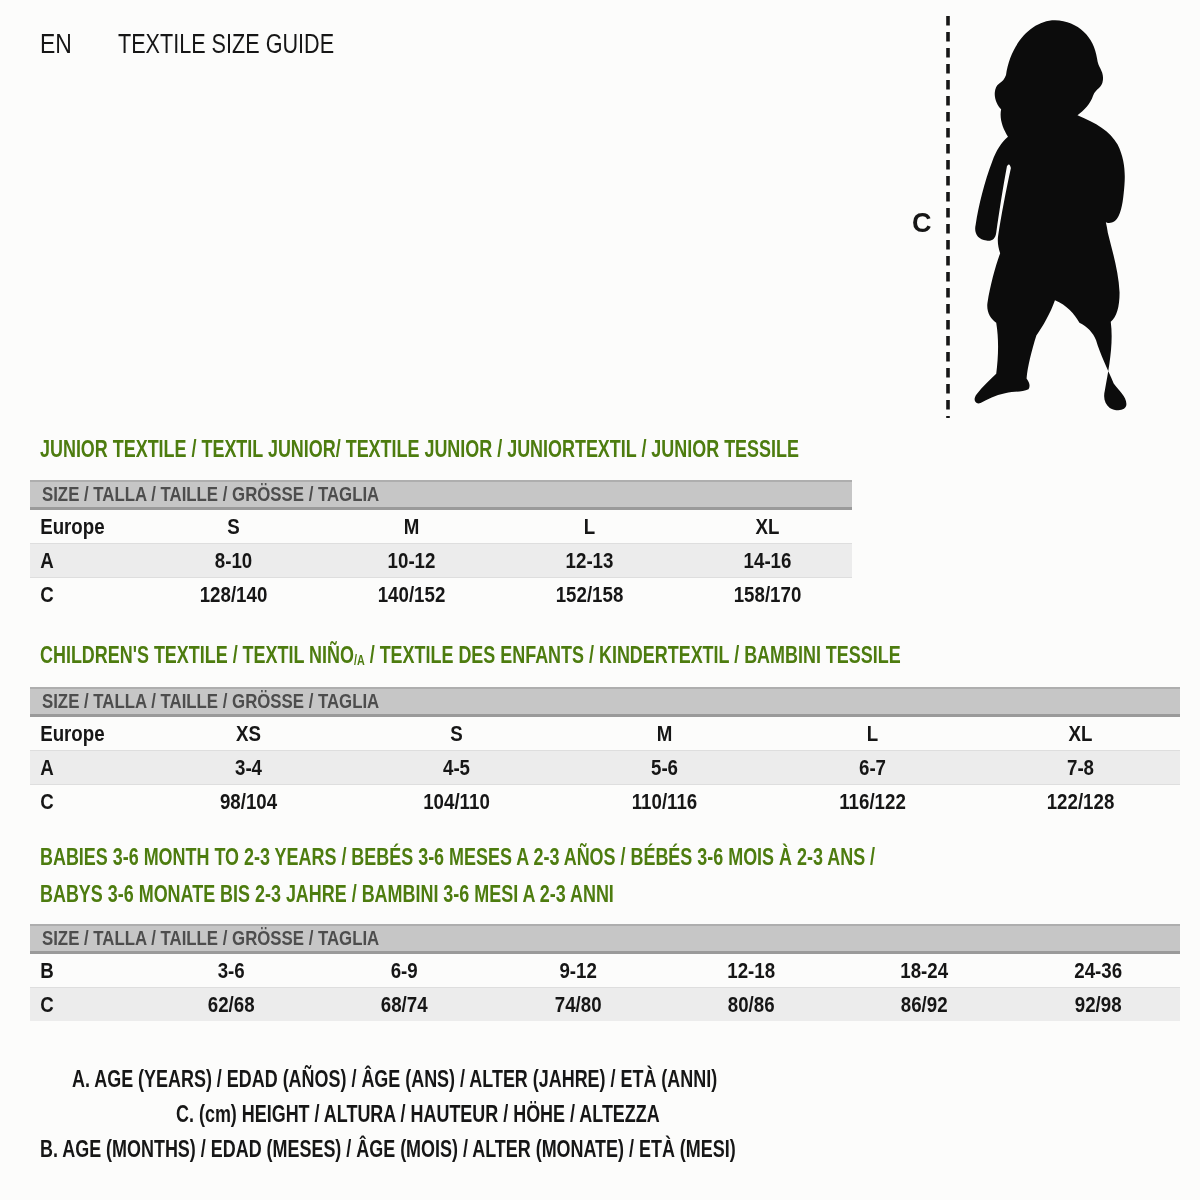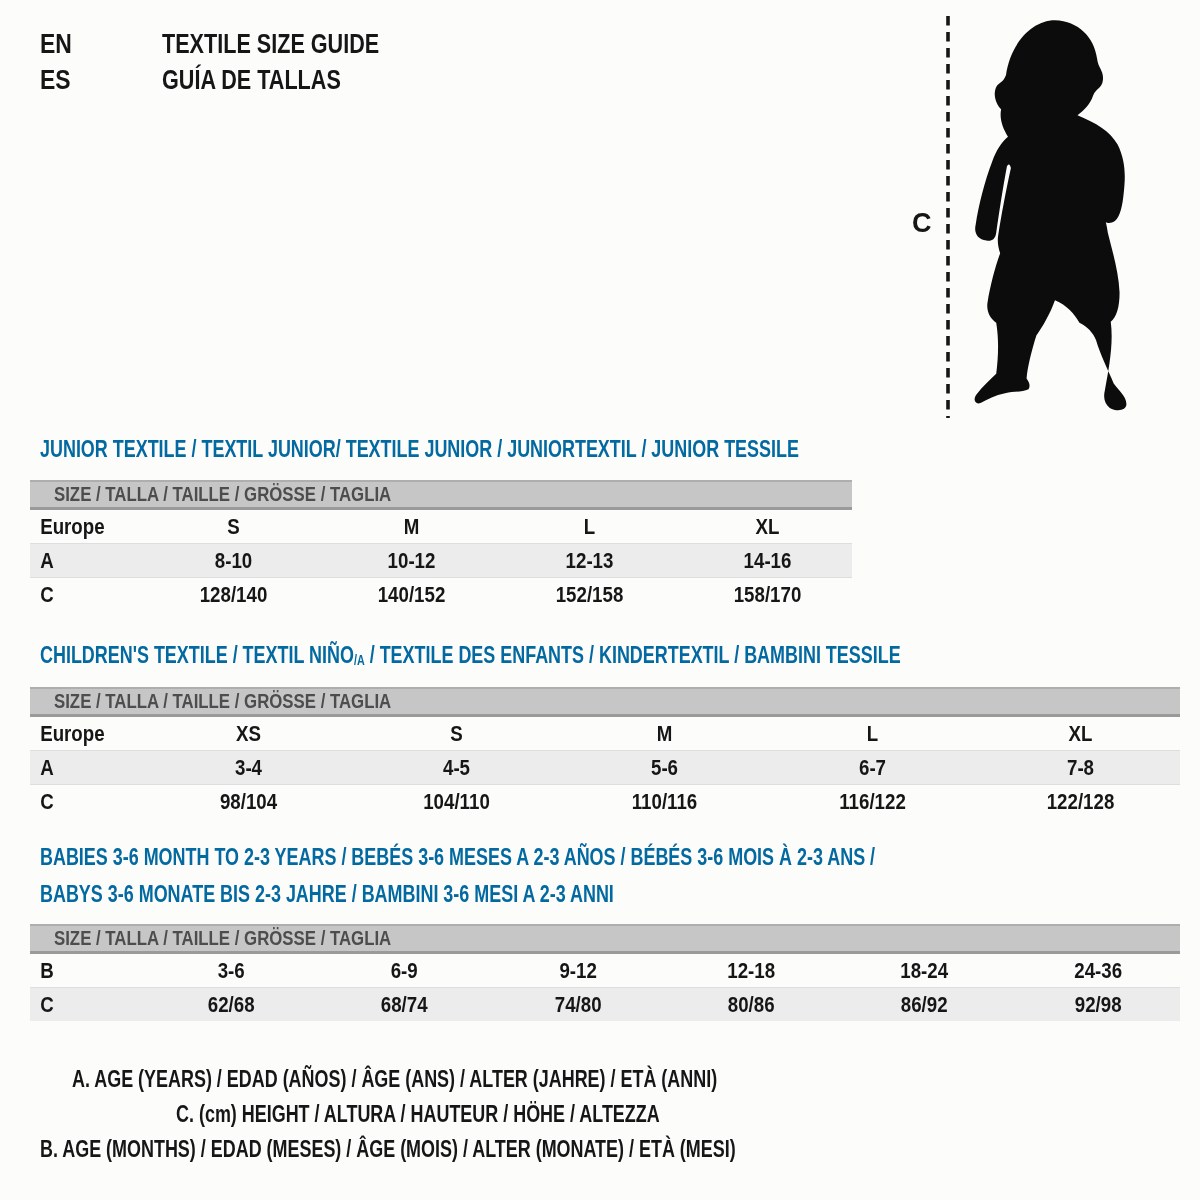--- a/index.html
+++ b/index.html
@@ -11,40 +11,40 @@
     -webkit-font-smoothing:antialiased;
   }
   .abs{position:absolute;}
   
   .cond{display:inline-block;transform:scaleX(0.78);transform-origin:0 50%;white-space:nowrap;}
   .cond80{display:inline-block;transform:scaleX(0.80);transform-origin:0 50%;white-space:nowrap;}
 
   
   .lang-block{top:26px;left:40px;}
   .lang-row{display:grid;grid-template-columns:78px auto;height:36px;align-items:center;
-    font-size:27px;font-weight:700;letter-spacing:0;gap:44px;}
+    font-size:27px;font-weight:400;letter-spacing:0;}
   .lang-code{display:inline-block;transform:scaleX(0.85);transform-origin:0 50%;}
 
   
   .measure-label{top:208px;left:912px;font-size:27px;font-weight:700;}
   .dash-line{top:16px;left:945px;}
   .baby{top:14px;left:960px;}
 
   
-  .sec-title{position:absolute;left:40px;margin:0;font-size:23px;font-weight:700;line-height:37px;color:#0369a1;}
+  .sec-title{position:absolute;left:40px;margin:0;font-size:23px;font-weight:700;line-height:37px;color:#4d7c0f;}
   .sub{font-size:0.60em;vertical-align:-0.12em;}
 
   
   .table{position:absolute;left:30px;}
   .size-bar{
     box-sizing:border-box;height:30px;line-height:24px;
     background:var(--bar_bg,#c6c6c6);
     border-top:2px solid var(--bar_border_top,#aeaeae);
     border-bottom:3px solid var(--bar_border_bottom,#9a9a9a);
-    padding-left:24px;font-size:21px;font-weight:700;color:var(--bar_text,#4d4d4d);
+    padding-left:12px;font-size:21px;font-weight:700;color:var(--bar_text,#4d4d4d);
   }
   .trow{display:grid;height:33px;align-items:center;font-size:22px;font-weight:700;gap:9px;}
   .trow + .trow{border-top:1px solid #dedede;}
   .trow.shaded{background:var(--row_shaded,#ececec);}
   .cols4{grid-template-columns:110px repeat(4,1fr);}
   .cols5{grid-template-columns:110px repeat(5,1fr);}
   .cols6{grid-template-columns:110px repeat(6,1fr);}
   .cell{text-align:center;transform:scaleX(0.85);}
   .cell.rlabel{text-align:left;padding-left:12px;transform-origin:0 50%;}
 
@@ -52,24 +52,20 @@
   .legend{top:1062px;left:40px;text-align:center;}
   .legend-line{height:35px;line-height:35px;font-size:23px;font-weight:700;}
 </style>
 </head>
 <body>
 
 <div class="abs lang-block">
   <div class="lang-row">
     <span class="lang-code">EN</span>
     <span class="cond80">TEXTILE SIZE GUIDE</span>
-  </div>
-  <div class="lang-row">
-    <span class="lang-code">ES</span>
-    <span class="cond80">GUÍA DE TALLAS</span>
   </div>
 </div>
 
 <span class="abs measure-label">C</span>
 
 <svg class="abs dash-line" width="6" height="402" viewBox="0 0 6 402">
   <line x1="3" y1="0" x2="3" y2="402" stroke="#161616" stroke-width="3.6" stroke-dasharray="9.5 6.5"></line>
 </svg>
 
 <svg class="abs baby" width="186" height="406" viewBox="0 0 190 410">

